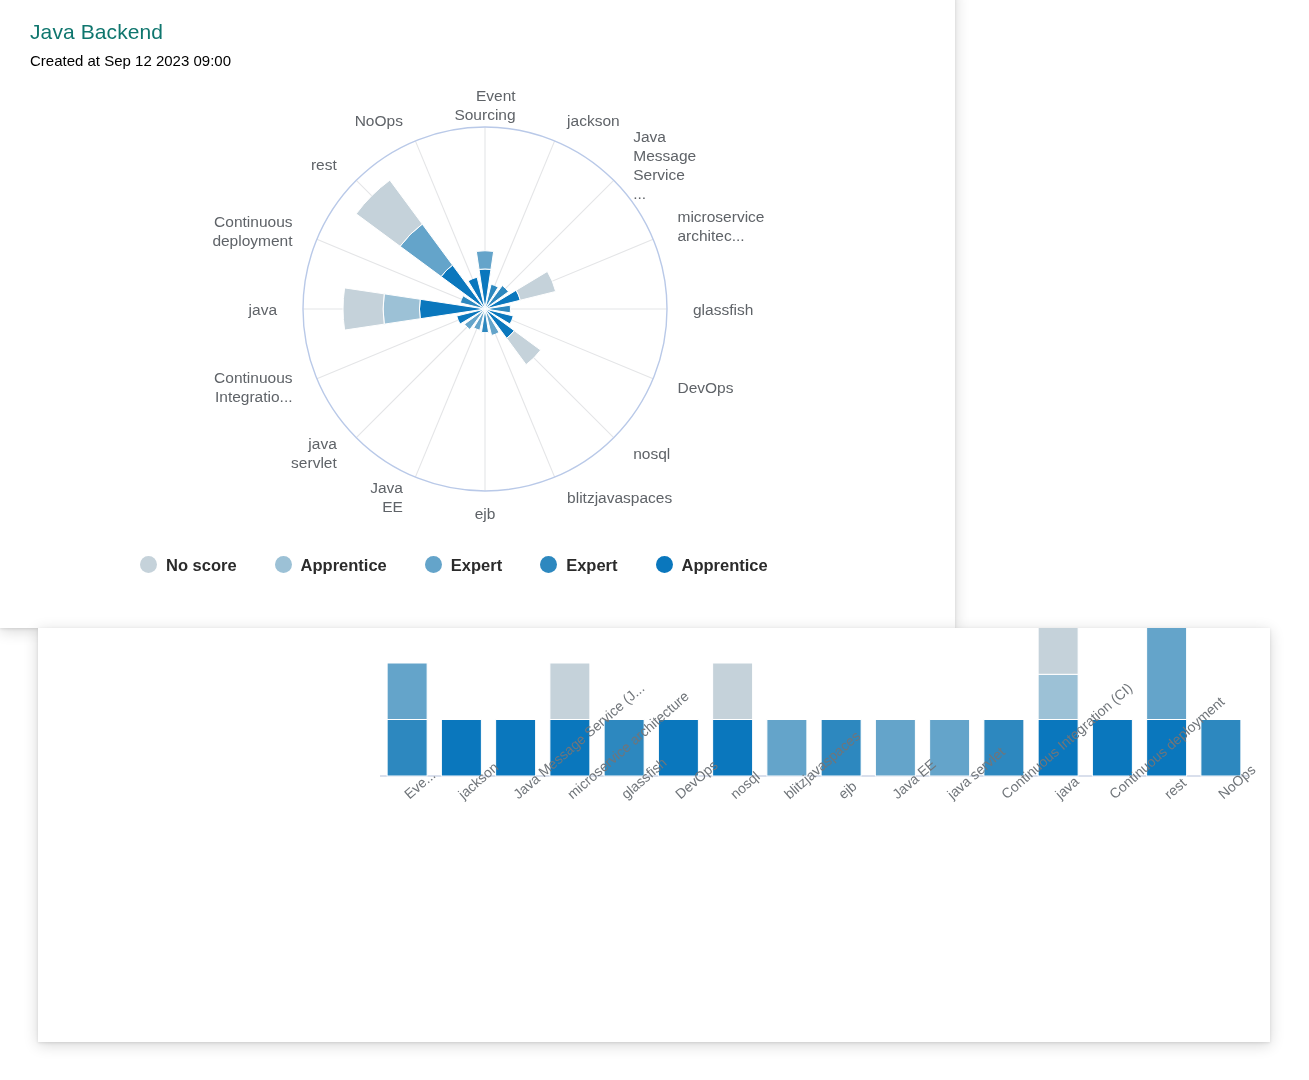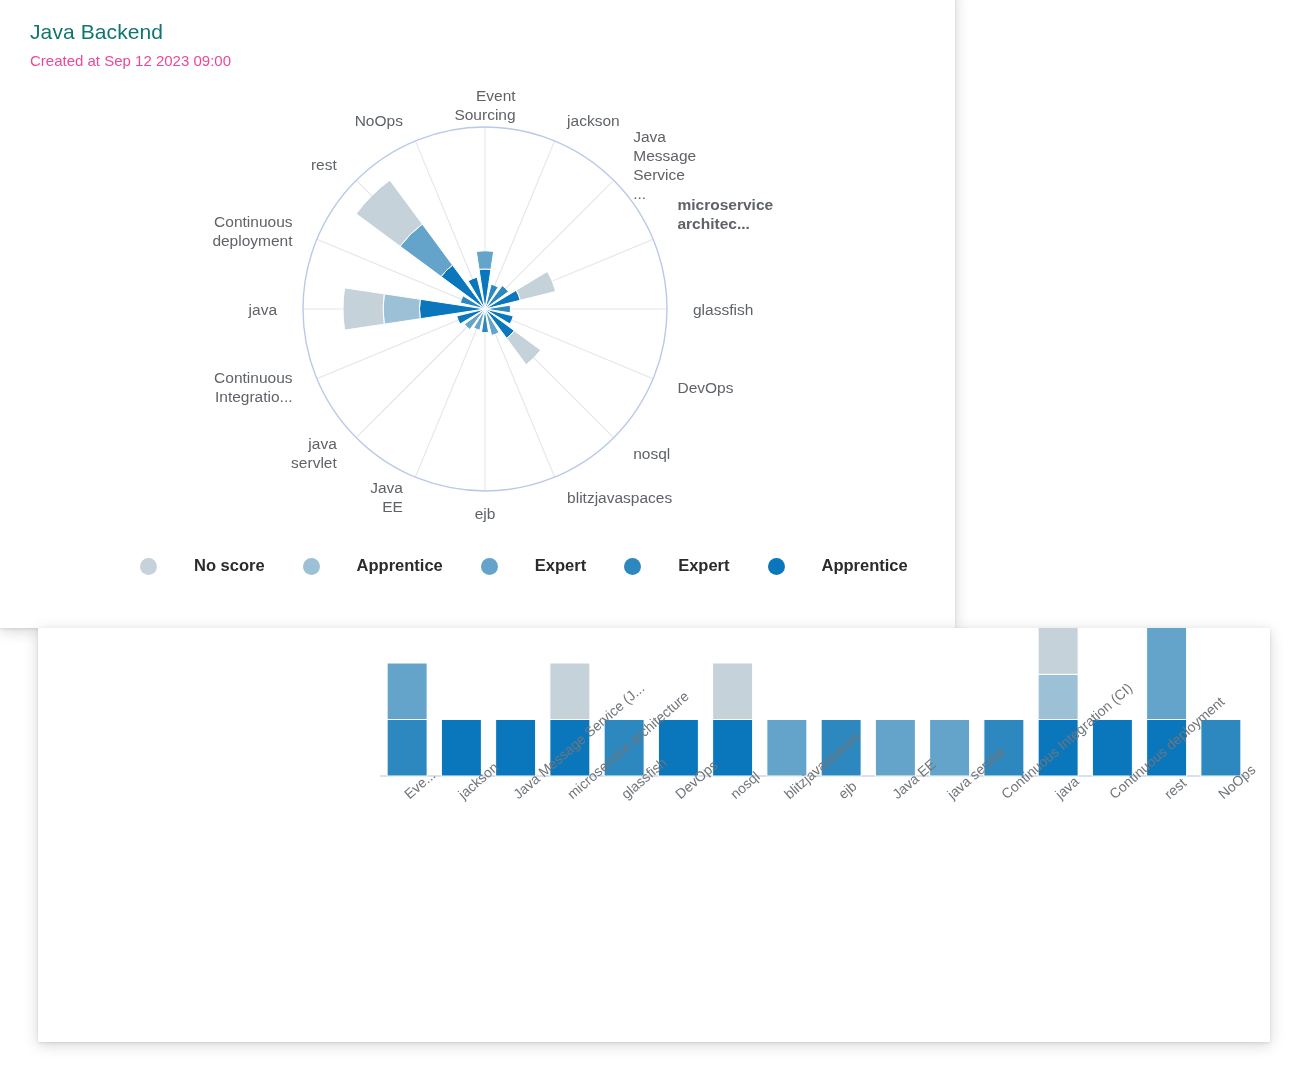--- a/index.html
+++ b/index.html
@@ -22,40 +22,40 @@
   #card-rose { left:0px; top:-14px; width:955px; height:642px; }
   #card-bars { left:38px; top:628px; width:1232px; height:414px; }
 
   
   .card-title {
     position:absolute; left:30px; top:34px;
     font-size:21px; color:#0f766e; letter-spacing:.1px;
   }
   .card-sub {
     position:absolute; left:30px; top:66px;
-    font-size:15px; color:#ec4899;
+    font-size:15px; color:#000000;
   }
 
   
   #rose-wrap { position:absolute; left:0; top:0; width:955px; height:560px; }
   #rose-svg  { position:absolute; left:0; top:0; }
   .axis-label {
     position:absolute;
     font-size:15.5px;
     color:#5f6368;
     line-height:19px;
     white-space:pre;
   }
   .al-c  { text-align:right; transform:translateX(-50%); }
   .al-r  { text-align:right;  transform:translateX(-100%); }
   .al-l  { text-align:left; }
 
   
   .legend { position:absolute; display:flex; align-items:center; }
-  .legend-item { display:flex; align-items:flex-end;gap:28px; }
+  .legend-item { display:flex; align-items:flex-start; }
   .legend-dot {
     width:17px; height:17px; border-radius:50%;
     display:inline-block; flex:0 0 auto;
   }
   .legend-text { margin-left:9px; color:#2b2b2b; }
   #legend-rose { left:140px; top:570px; }
   #legend-rose .legend-item { margin-right:38px; }
   #legend-rose .legend-text { font-size:16.5px; font-weight:bold; }
 
   
@@ -123,21 +123,21 @@
         <path d="M 485 323 L 468.10285397218183 294.93393408198096 A 32.76 32.76 0 0 1 477.10238100710967 291.20620792917055 L 485 323 Z" fill="#0a77bd" stroke="#ffffff" stroke-width="1"></path>
       </svg>
     <div id="rose-labels">
         <div class="axis-label al-c" style="left: 485px; top: 100px;">Event
 Sourcing</div>
         <div class="axis-label al-l" style="left: 567.067px; top: 125.029px;">jackson</div>
         <div class="axis-label al-l" style="left: 633.25px; top: 140.75px;">Java
 Message
 Service
 ...</div>
-        <div class="axis-label al-l" style="left: 677.471px; top: 209px; font-weight: bold;">microservice
+        <div class="axis-label al-l" style="left: 677.471px; top: 221px;">microservice
 architec...</div>
         <div class="axis-label al-l" style="left: 693px; top: 313.5px;">glassfish</div>
         <div class="axis-label al-l" style="left: 677.471px; top: 391.567px;">DevOps</div>
         <div class="axis-label al-l" style="left: 633.25px; top: 457.75px;">nosql</div>
         <div class="axis-label al-l" style="left: 567.067px; top: 501.971px;">blitzjavaspaces</div>
         <div class="axis-label al-c" style="left: 485px; top: 517.5px;">ejb</div>
         <div class="axis-label al-r" style="left: 402.933px; top: 492.471px;">Java
 EE</div>
         <div class="axis-label al-r" style="left: 336.75px; top: 448.25px;">java
 servlet</div>

